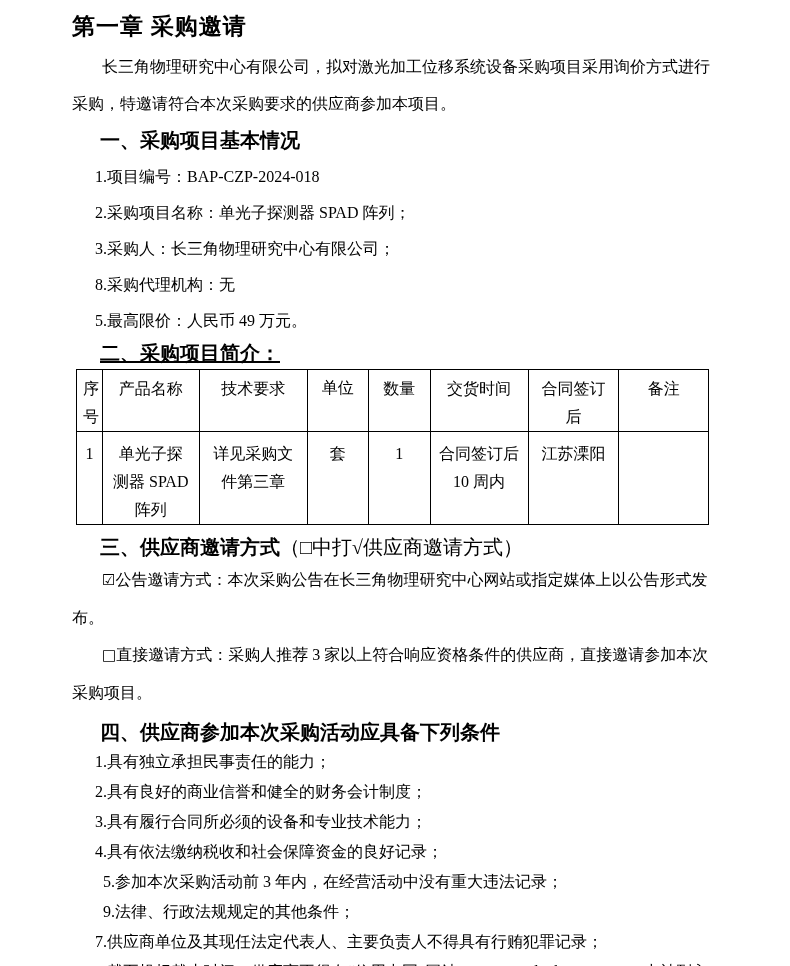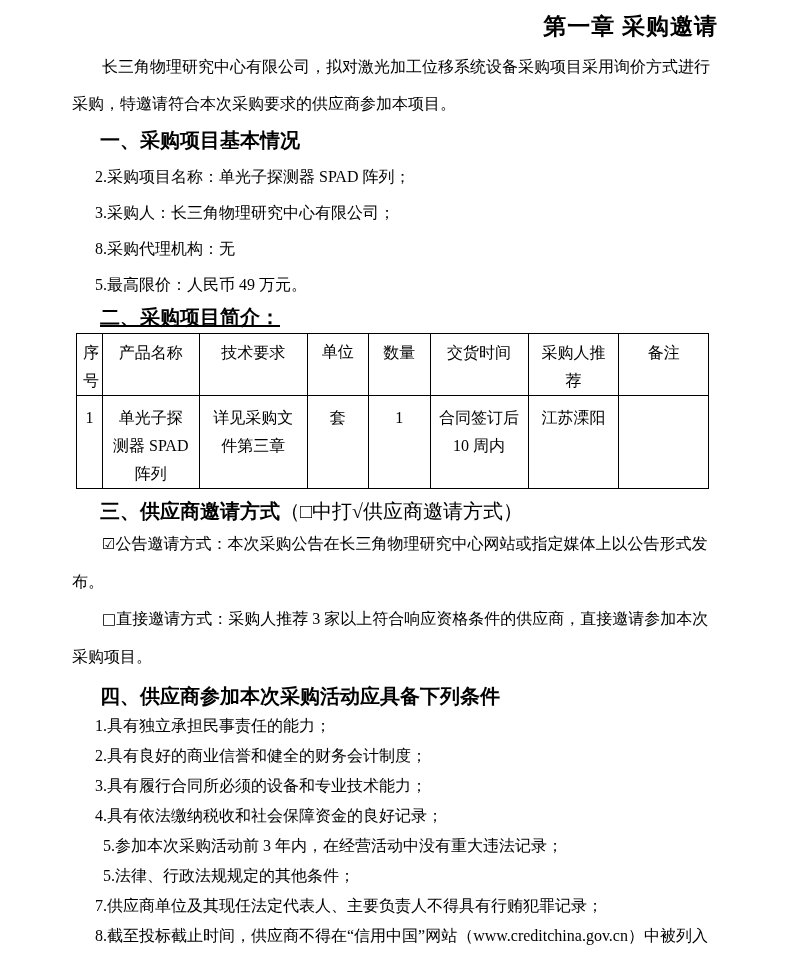--- a/index.html
+++ b/index.html
@@ -6,21 +6,21 @@
   html, body {
     width: 790px; height: 966px;
     background: #ffffff;
     color: #000000;
     font-family: "Liberation Serif", "DejaVu Serif", serif;
     overflow: hidden;
   }
   .doc { padding: 10px 72px 0 72px; }
 
   .title {
-    text-align: right;
+    text-align: left;
     font-size: 23px;
     font-weight: 700;
     line-height: 34px;
     margin-bottom: 4px;
     letter-spacing: 1px;
   }
 
   .p {
     font-size: 16px;
     line-height: 37px;
@@ -89,38 +89,39 @@
 
 <div class="doc">
 
   <div class="title">第一章 采购邀请</div>
 
   <p class="p intro">长三角物理研究中心有限公司，拟对激光加工位移系统设备采购项目采用询价方式进行采购，特邀请符合本次采购要求的供应商参加本项目。</p>
 
   <div class="sec-heading h1">一、采购项目基本情况</div>
 
   <div>
+    <div class="num-item">1.项目编号：BAP-CZP-2024-018</div>
     <div class="num-item">2.采购项目名称：单光子探测器 SPAD 阵列；</div>
     <div class="num-item">3.采购人：长三角物理研究中心有限公司；</div>
     <div class="num-item">8.采购代理机构：无</div>
     <div class="num-item">5.最高限价：人民币 49 万元。</div>
   </div>
 
   <div class="sec-heading h2">二、采购项目简介：</div>
 
   <table class="ptable">
     <tbody>
         <tr>
       <th class="c-seq">序号</th>
       <th class="c-name">产品名称</th>
       <th class="c-tech">技术要求</th>
       <th class="c-unit">单位</th>
       <th class="c-qty">数量</th>
       <th class="c-time">交货时间</th>
-      <th class="c-loc">采购人推荐</th>
+      <th class="c-loc">合同签订后</th>
       <th class="c-note">备注</th>
     </tr>
     <tr>
       <td class="c-seq">1</td>
       <td class="c-name">单光子探 测器 SPAD 阵列</td>
       <td class="c-tech">详见采购文 件第三章</td>
       <td class="c-unit">套</td>
       <td class="c-qty">1</td>
       <td class="c-time">合同签订后 10 周内</td>
       <td class="c-loc">江苏溧阳</td>
@@ -136,18 +137,18 @@
   <p class="opt"><span class="checkbox-glyph">□</span><span>直接邀请方式：采购人推荐 3 家以上符合响应资格条件的供应商，直接邀请参加本次采购项目。</span></p>
 
   <div class="sec-heading h4">四、供应商参加本次采购活动应具备下列条件</div>
 
   <div class="s4">
     <div class="num-item">1.具有独立承担民事责任的能力；</div>
     <div class="num-item">2.具有良好的商业信誉和健全的财务会计制度；</div>
     <div class="num-item">3.具有履行合同所必须的设备和专业技术能力；</div>
     <div class="num-item">4.具有依法缴纳税收和社会保障资金的良好记录；</div>
     <div class="num-item sp">5.参加本次采购活动前 3 年内，在经营活动中没有重大违法记录；</div>
-    <div class="num-item sp">5.法律、行政法规规定的其他条件；</div>
+    <div class="num-item sp">9.法律、行政法规规定的其他条件；</div>
     <div class="num-item">7.供应商单位及其现任法定代表人、主要负责人不得具有行贿犯罪记录；</div>
     <div class="num-item">8.截至投标截止时间，供应商不得在“信用中国”网站（www.creditchina.gov.cn）中被列入</div>
   </div>
 
 </div>
 
 </body></html>

